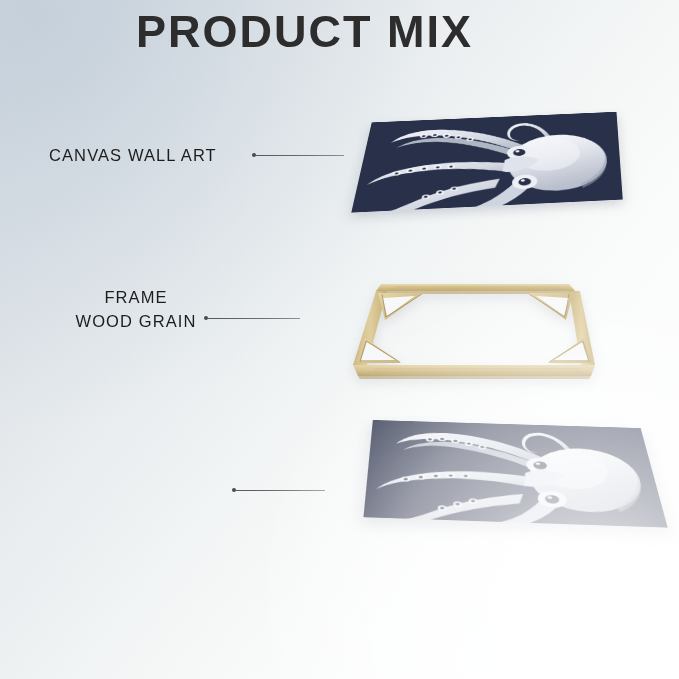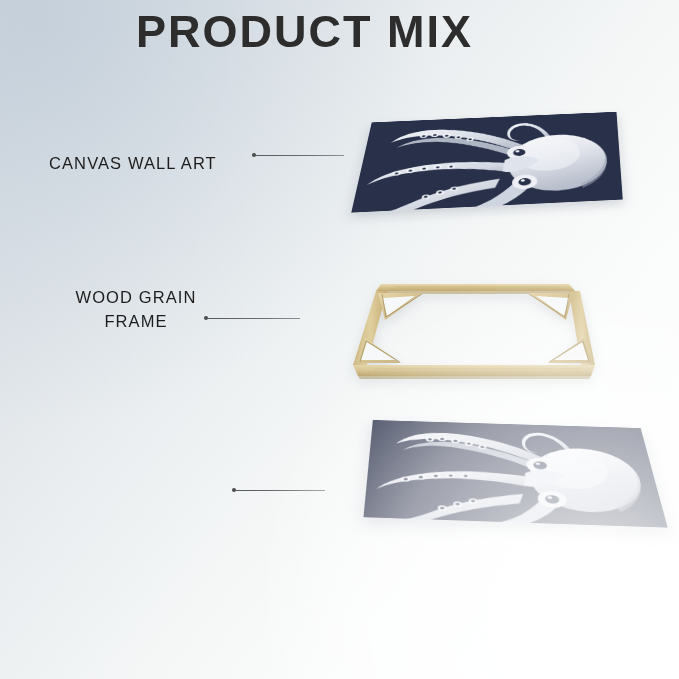--- a/index.html
+++ b/index.html
@@ -31,21 +31,21 @@
     font-size:45px;font-weight:bold;letter-spacing:2.0px;color:#2d2d2d;
     line-height:1.05;
     margin-left:32px;
   }
 
   
   .label{
     position:absolute;font-size:16.5px;font-weight:500;letter-spacing:1.1px;
     color:#1d1d1d;white-space:nowrap;line-height:1.45;
   }
-  .label.l1{left:49px;top:144px;margin-top:8px;}
+  .label.l1{left:49px;top:144px;}
   .label.l2{left:66px;top:286px;text-align:center;width:140px;}
   .label.l3{left:48px;top:479px;}
 
   
   .leader{position:absolute;height:10px;}
   .leader .dot{
     position:absolute;left:0;top:3px;width:4px;height:4px;border-radius:50%;
     background:#4a4a4a;
   }
   .leader .line{
@@ -89,22 +89,22 @@
 
   <div class="title">PRODUCT MIX</div>
 
   <div class="label l1">CANVAS WALL ART</div>
   <div class="leader ld1">
     <span class="dot"></span>
     <span class="line"></span>
   </div>
 
   <div class="label l2">
+    <div>FRAME</div>
     <div>WOOD GRAIN</div>
-    <div>FRAME</div>
   </div>
   <div class="leader ld2">
     <span class="dot"></span>
     <span class="line"></span>
   </div>
 
   <div class="leader ld3">
     <span class="dot"></span>
     <span class="line"></span>
   </div>

